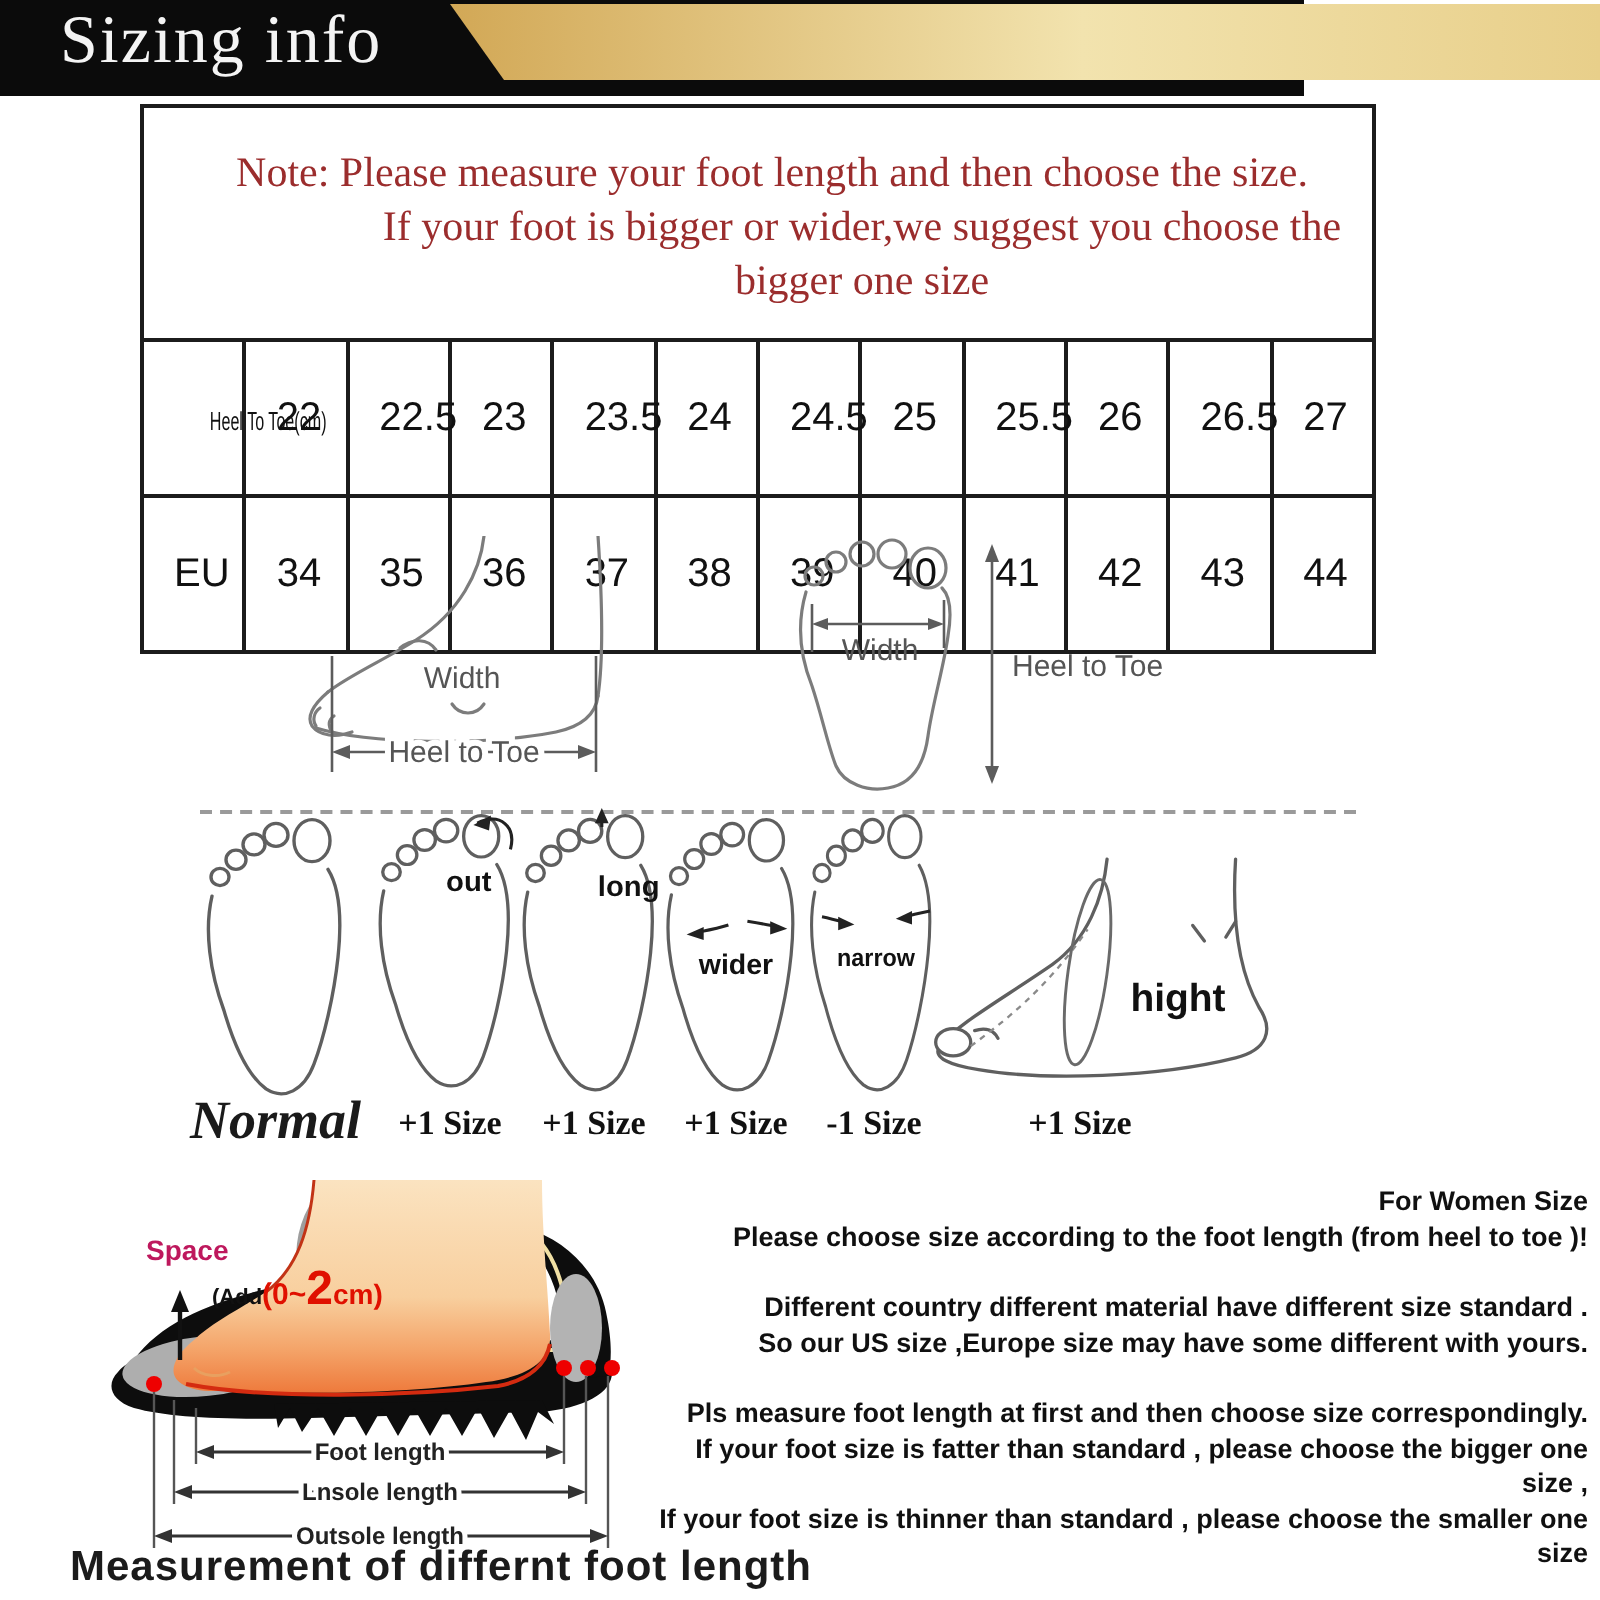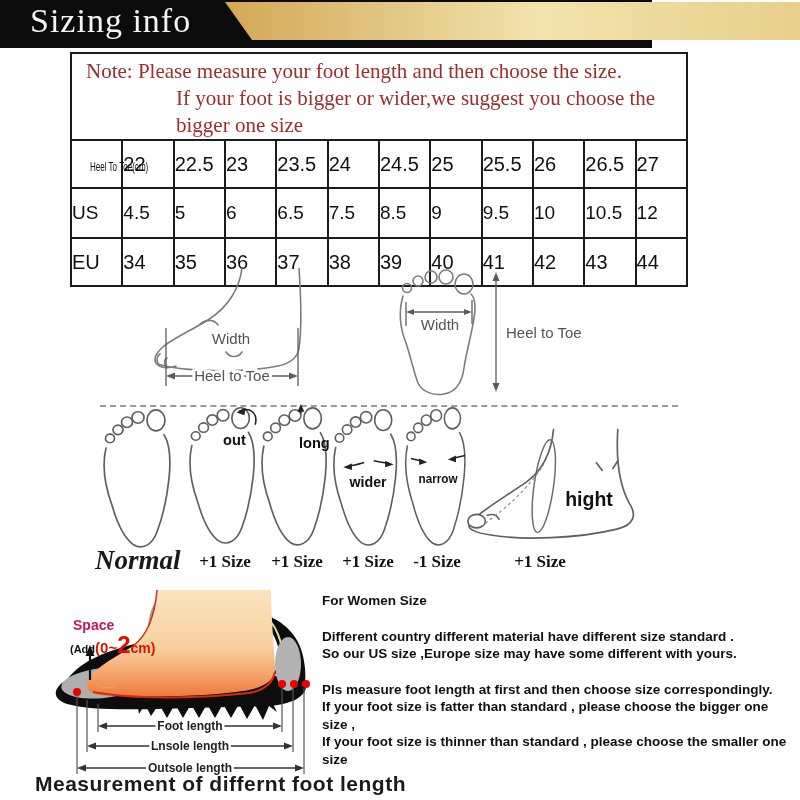--- a/index.html
+++ b/index.html
@@ -10,22 +10,22 @@
   .hdr{position:absolute;left:0;top:0;width:652px;height:48px;background:#0b0b0b;}
   .hdr-title{position:absolute;left:30px;top:2px;height:44px;line-height:44px;
              color:#f4f4f4;font:400 34px "Liberation Serif",serif;letter-spacing:1px;}
   .hdr-gold{position:absolute;left:225px;top:2px;width:575px;height:38px;
             background:linear-gradient(90deg,#d2a856 0%,#f2e3ae 55%,#e8cf8a 100%);
             clip-path:polygon(0 0,100% 0,100% 100%,27px 100%);}
 
   
   table.sz{position:absolute;left:70px;top:52px;width:618px;border-collapse:collapse;
            table-layout:fixed;background:#fff;}
-  table.sz td{border:2px solid #1c1c1c;text-align:left;vertical-align:middle;
-              color:#111;padding:0;}
+  table.sz td{border:2px solid #1c1c1c;text-align:center;vertical-align:middle;
+              color:#111;padding:15px;}
   td.note-cell{height:66px;text-align:left;}
   .note-l1,.note-l2{font:400 21px "Liberation Serif",serif;color:#9b2d2d;line-height:27px;}
   .note-l1{padding-left:14px;padding-top:4px;}
   .note-l2{padding-left:104px;}
   tr.r-heel td{height:46px;font-size:20px;}
   tr.r-us td{height:48px;font-size:19px;}
   tr.r-eu td{height:46px;font-size:20px;}
   td.lab{font-size:26px;}
   .cond{display:inline-block;transform:scaleX(0.62);transform-origin:center;
         font-size:13px;white-space:nowrap;letter-spacing:0;}
@@ -56,30 +56,30 @@
   
   .shoe-svg{position:absolute;left:45px;top:588px;}
   .guide{stroke:#555;stroke-width:1.2;}
   .marrow{stroke:#333;stroke-width:1.4;}
   .mhead2{fill:#333;stroke:none;}
   .mtext{font:bold 12px "Liberation Sans",sans-serif;fill:#222;paint-order:stroke;
          stroke:#fff;stroke-width:5px;}
   .space-lbl{position:absolute;left:73px;top:618px;font:bold 14px "Liberation Sans",sans-serif;
              color:#be185d;line-height:14px;}
   .add-line{position:absolute;left:70px;top:631px;white-space:nowrap;line-height:22px;}
-  .add-pre{font:bold 11px "Liberation Sans",sans-serif;color:#111;}
+  .add-pre{font:bold 11px "Liberation Sans",sans-serif;color:#111;margin-left:36px;}
   .add-red{font:bold 15px "Liberation Sans",sans-serif;color:#e01000;}
   .add-big{font:bold 24px "Liberation Sans",sans-serif;color:#e01000;}
   .add-tail{font:bold 14px "Liberation Sans",sans-serif;color:#e01000;}
   .shoe-cap{position:absolute;left:35px;top:772px;font:bold 21px "Liberation Sans",sans-serif;
             color:#1b1b1b;letter-spacing:0.5px;}
 
   
   .tips{position:absolute;left:322px;top:592px;width:472px;color:#101010;}
-  .tips p{margin:0;font:bold 13.5px "Liberation Sans",sans-serif;line-height:17.5px;}
+  .tips p{margin:0;font:bold 13.5px "Liberation Sans",sans-serif;line-height:17.5px;text-align:right;}
   .tips p.gap{margin-top:18px;}
 </style>
 </head>
 <body>
 
 <div class="page">
 
   <svg width="0" height="0" style="position:absolute">
     <defs>
       <g id="footprint">
@@ -120,34 +120,20 @@
       <td>23</td>
       <td>23.5</td>
       <td>24</td>
       <td>24.5</td>
       <td>25</td>
       <td>25.5</td>
       <td>26</td>
       <td>26.5</td>
       <td>27</td>
     </tr>
-    <tr class="r-us">
-      <td class="lab">US</td>
-      <td>4.5</td>
-      <td>5</td>
-      <td>6</td>
-      <td>6.5</td>
-      <td>7.5</td>
-      <td>8.5</td>
-      <td>9</td>
-      <td>9.5</td>
-      <td>10</td>
-      <td>10.5</td>
-      <td>12</td>
-    </tr>
     <tr class="r-eu">
       <td class="lab">EU</td>
       <td>34</td>
       <td>35</td>
       <td>36</td>
       <td>37</td>
       <td>38</td>
       <td>39</td>
       <td>40</td>
       <td>41</td>
@@ -319,20 +305,21 @@
       <text class="mtext" x="145" y="184" text-anchor="middle">Outsole length</text>
     </g>
   </svg>
 
   <div class="space-lbl">Space</div>
   <div class="add-line"><span class="add-pre">(Add</span><span class="add-red">(0~</span><span class="add-big">2</span><span class="add-tail">cm)</span></div>
   <div class="shoe-cap">Measurement of differnt foot length</div>
 
   <div class="tips">
     <p>For Women Size</p>
+    <p>Please choose size according to the foot length (from heel to toe )!</p>
     <p class="gap">Different country different material have different size standard .</p>
     <p>So our US size ,Europe size may have some different with yours.</p>
     <p class="gap">Pls measure foot length at first and then choose size correspondingly.</p>
     <p>If your foot size is fatter than standard , please choose the bigger one size ,</p>
     <p>If your foot size is thinner than standard , please choose the smaller one size</p>
   </div>
 
 </div>
 
 </body></html>

